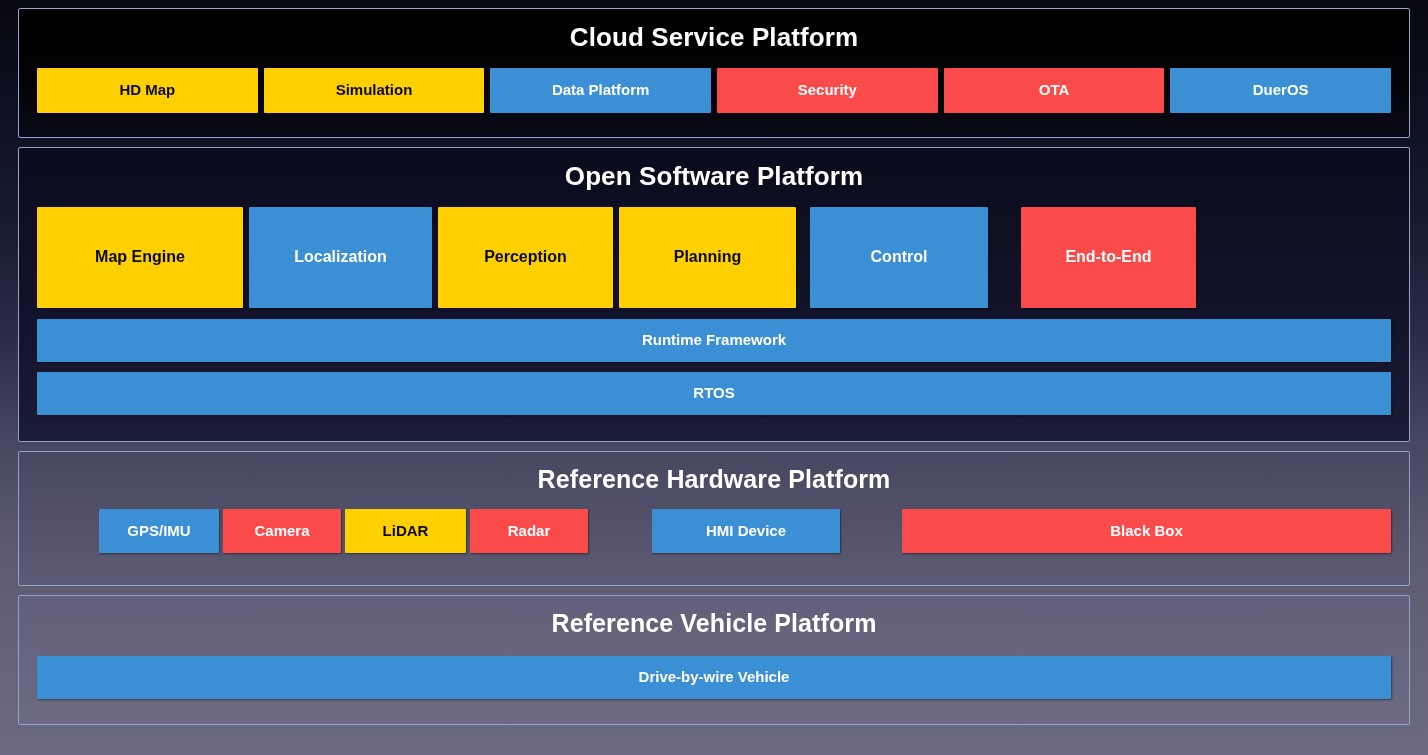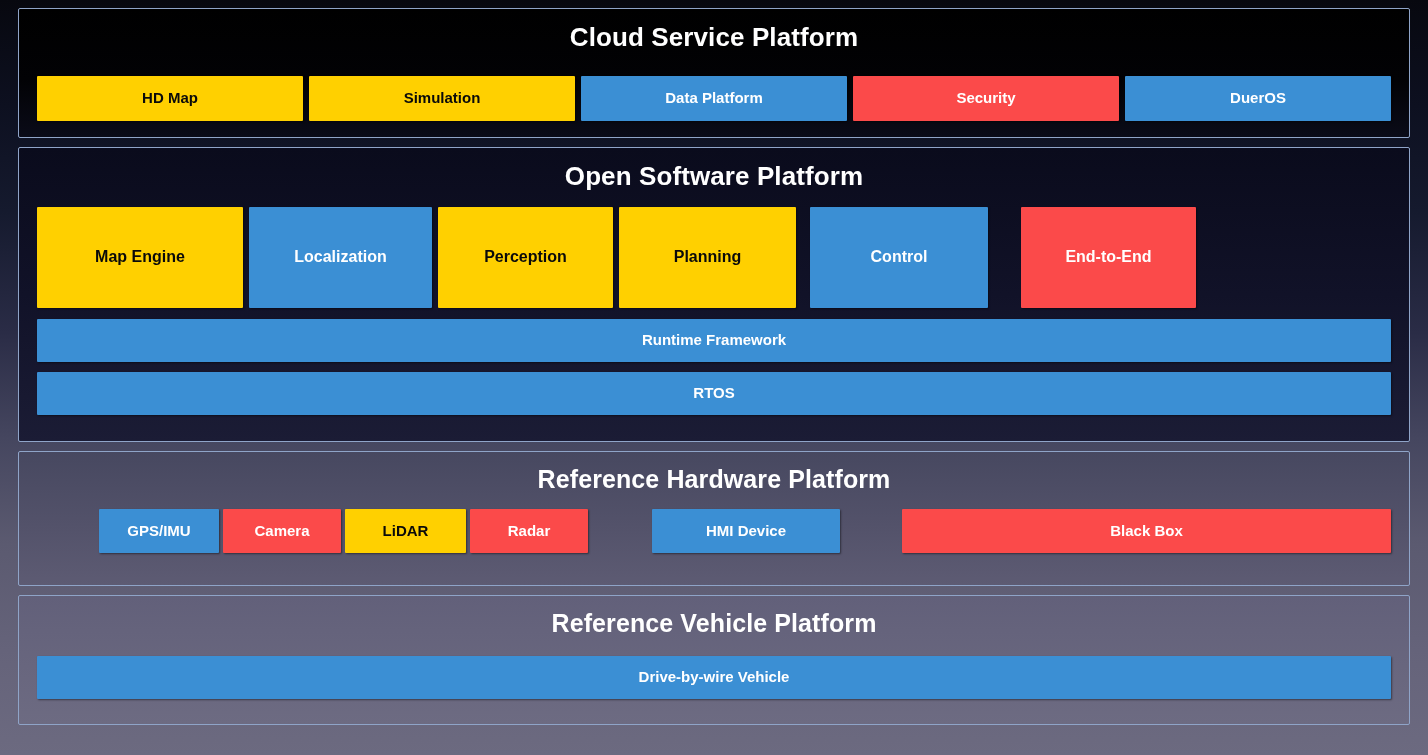--- a/index.html
+++ b/index.html
@@ -97,21 +97,21 @@
     overflow: hidden;
   }
   .box.yellow { background: #ffd000; color: #0a0a0a; }
   .box.blue   { background: #3b8fd4; color: #ffffff; }
   .box.red    { background: #fb4a4a; color: #ffffff; }
 
   
   .cloud-row {
     display: flex;
     gap: 6px;
-    margin-top: 24px;
+    margin-top: 16px;
   }
   .cloud-row .box {
     flex: 1 1 0;
     height: 45px;
     font-size: 15px;
   }
 
   
   .sw-modules {
     display: flex;
@@ -166,20 +166,21 @@
 
 <div class="stack">
 
   <section class="layer cloud">
     <h2 class="layer-title">Cloud Service Platform</h2>
     <div class="cloud-row">
       <div class="box yellow">HD Map</div>
       <div class="box yellow">Simulation</div>
       <div class="box blue">Data Platform</div>
       <div class="box red">Security</div>
+      <div class="box red">OTA</div>
       <div class="box blue">DuerOS</div>
     </div>
   </section>
 
   <section class="layer software">
     <h2 class="layer-title">Open Software Platform</h2>
 
     <div class="sw-modules">
       <div class="box yellow m-map">Map Engine</div>
       <div class="box blue m-loc">Localization</div>

